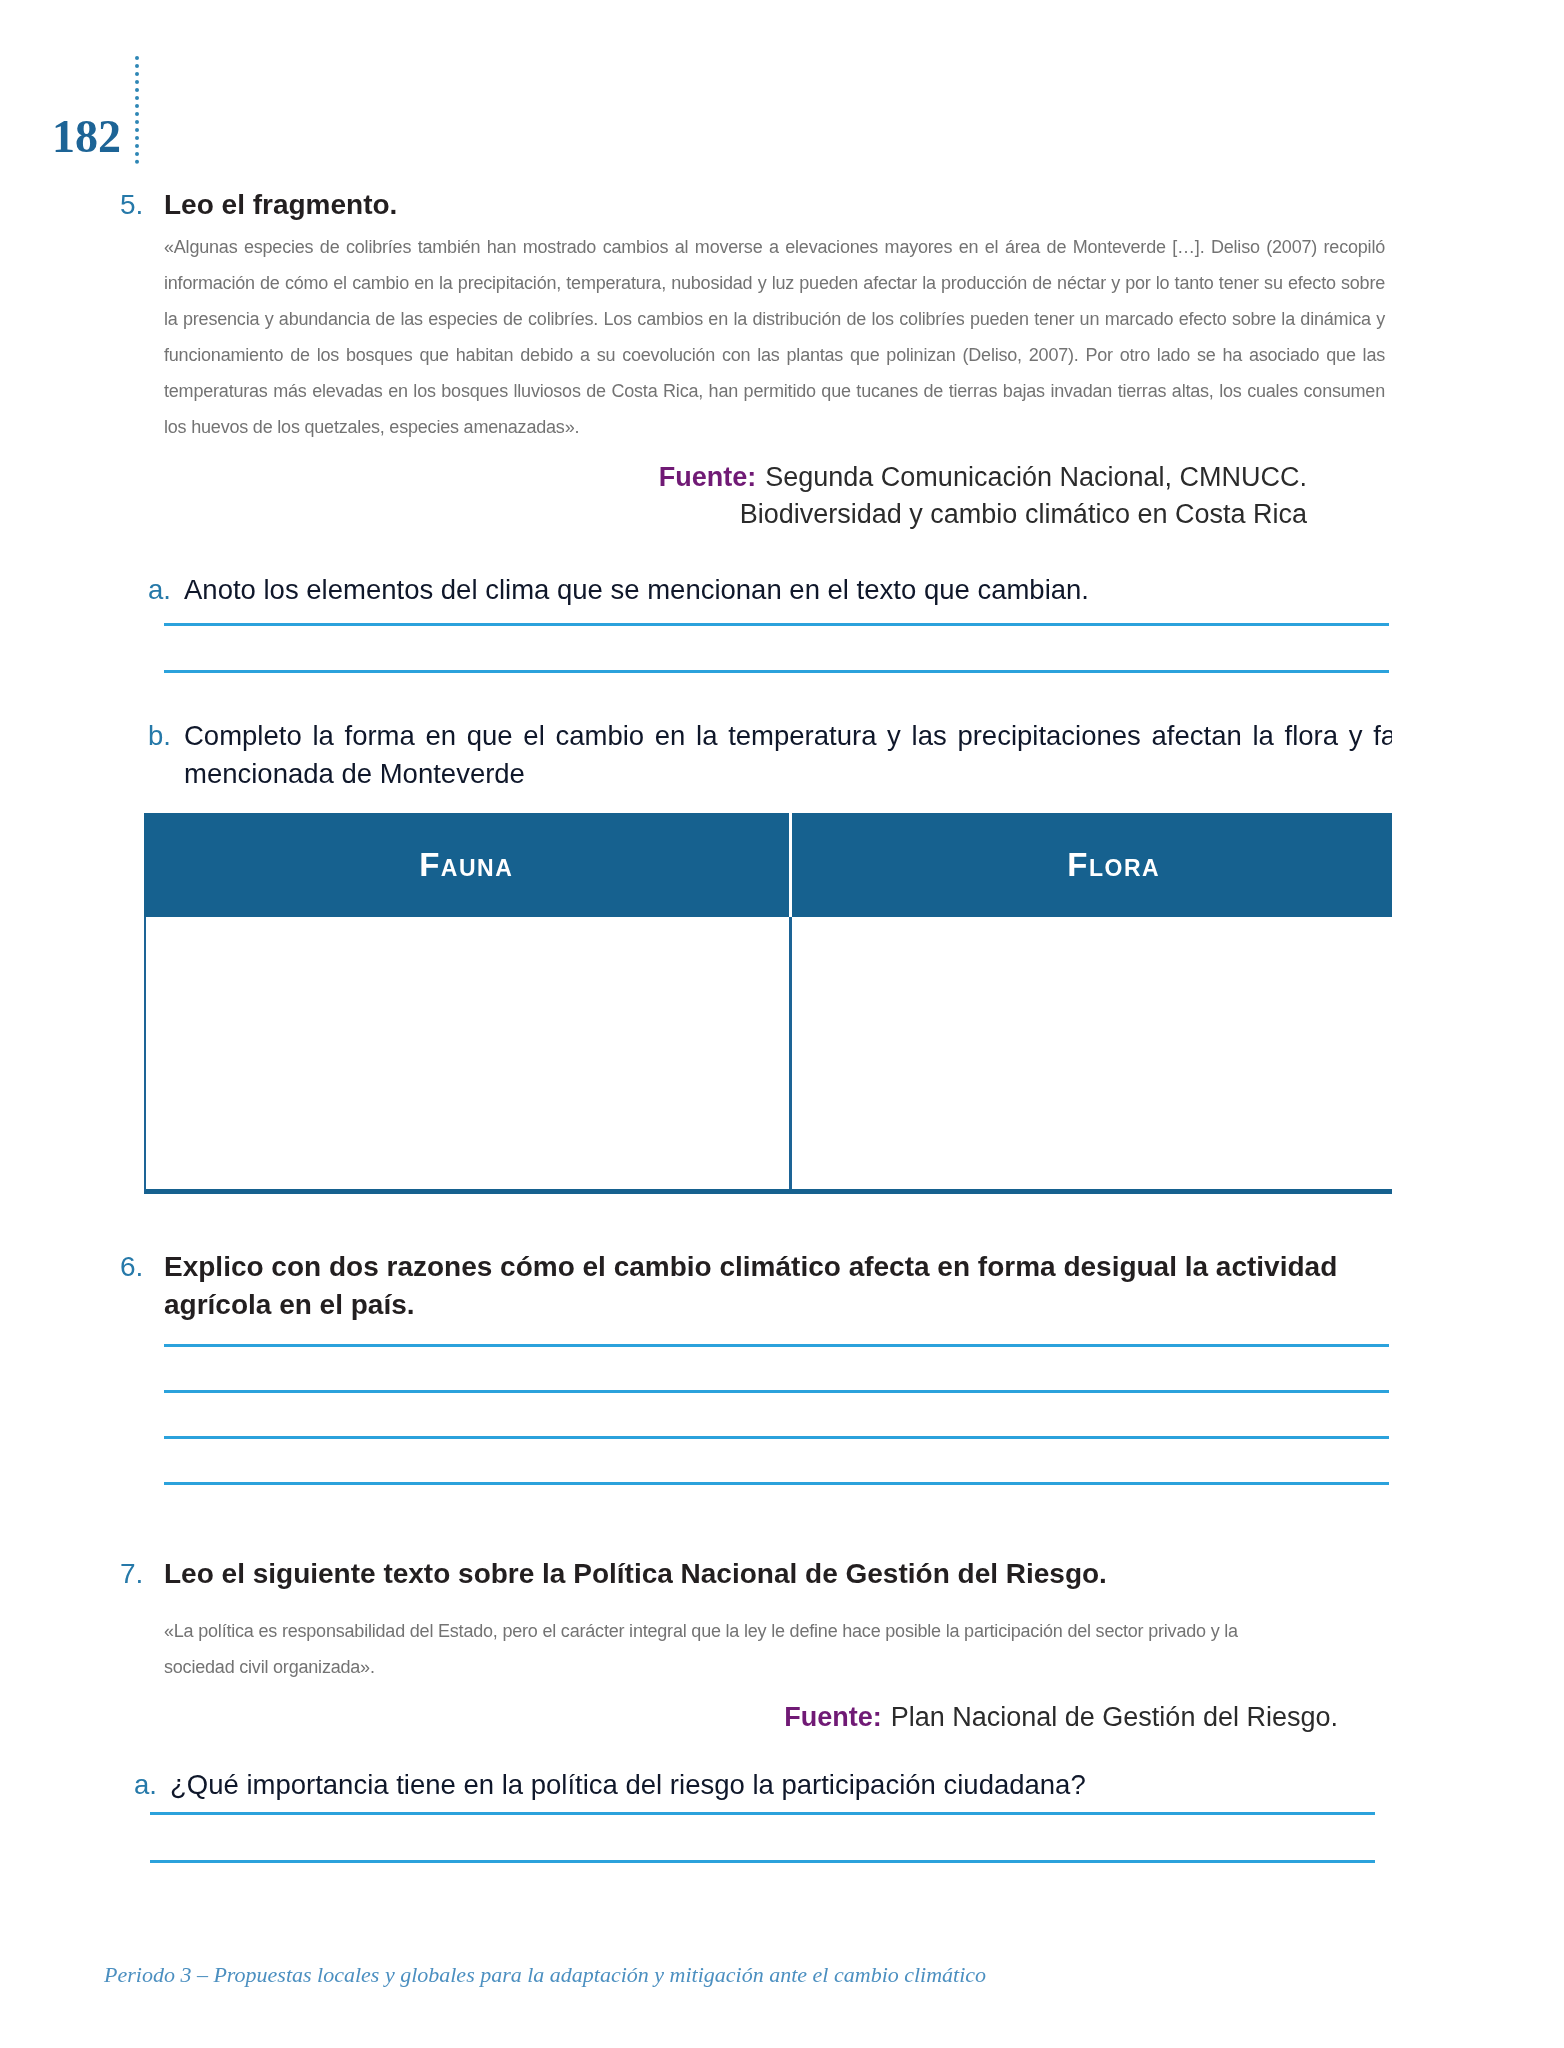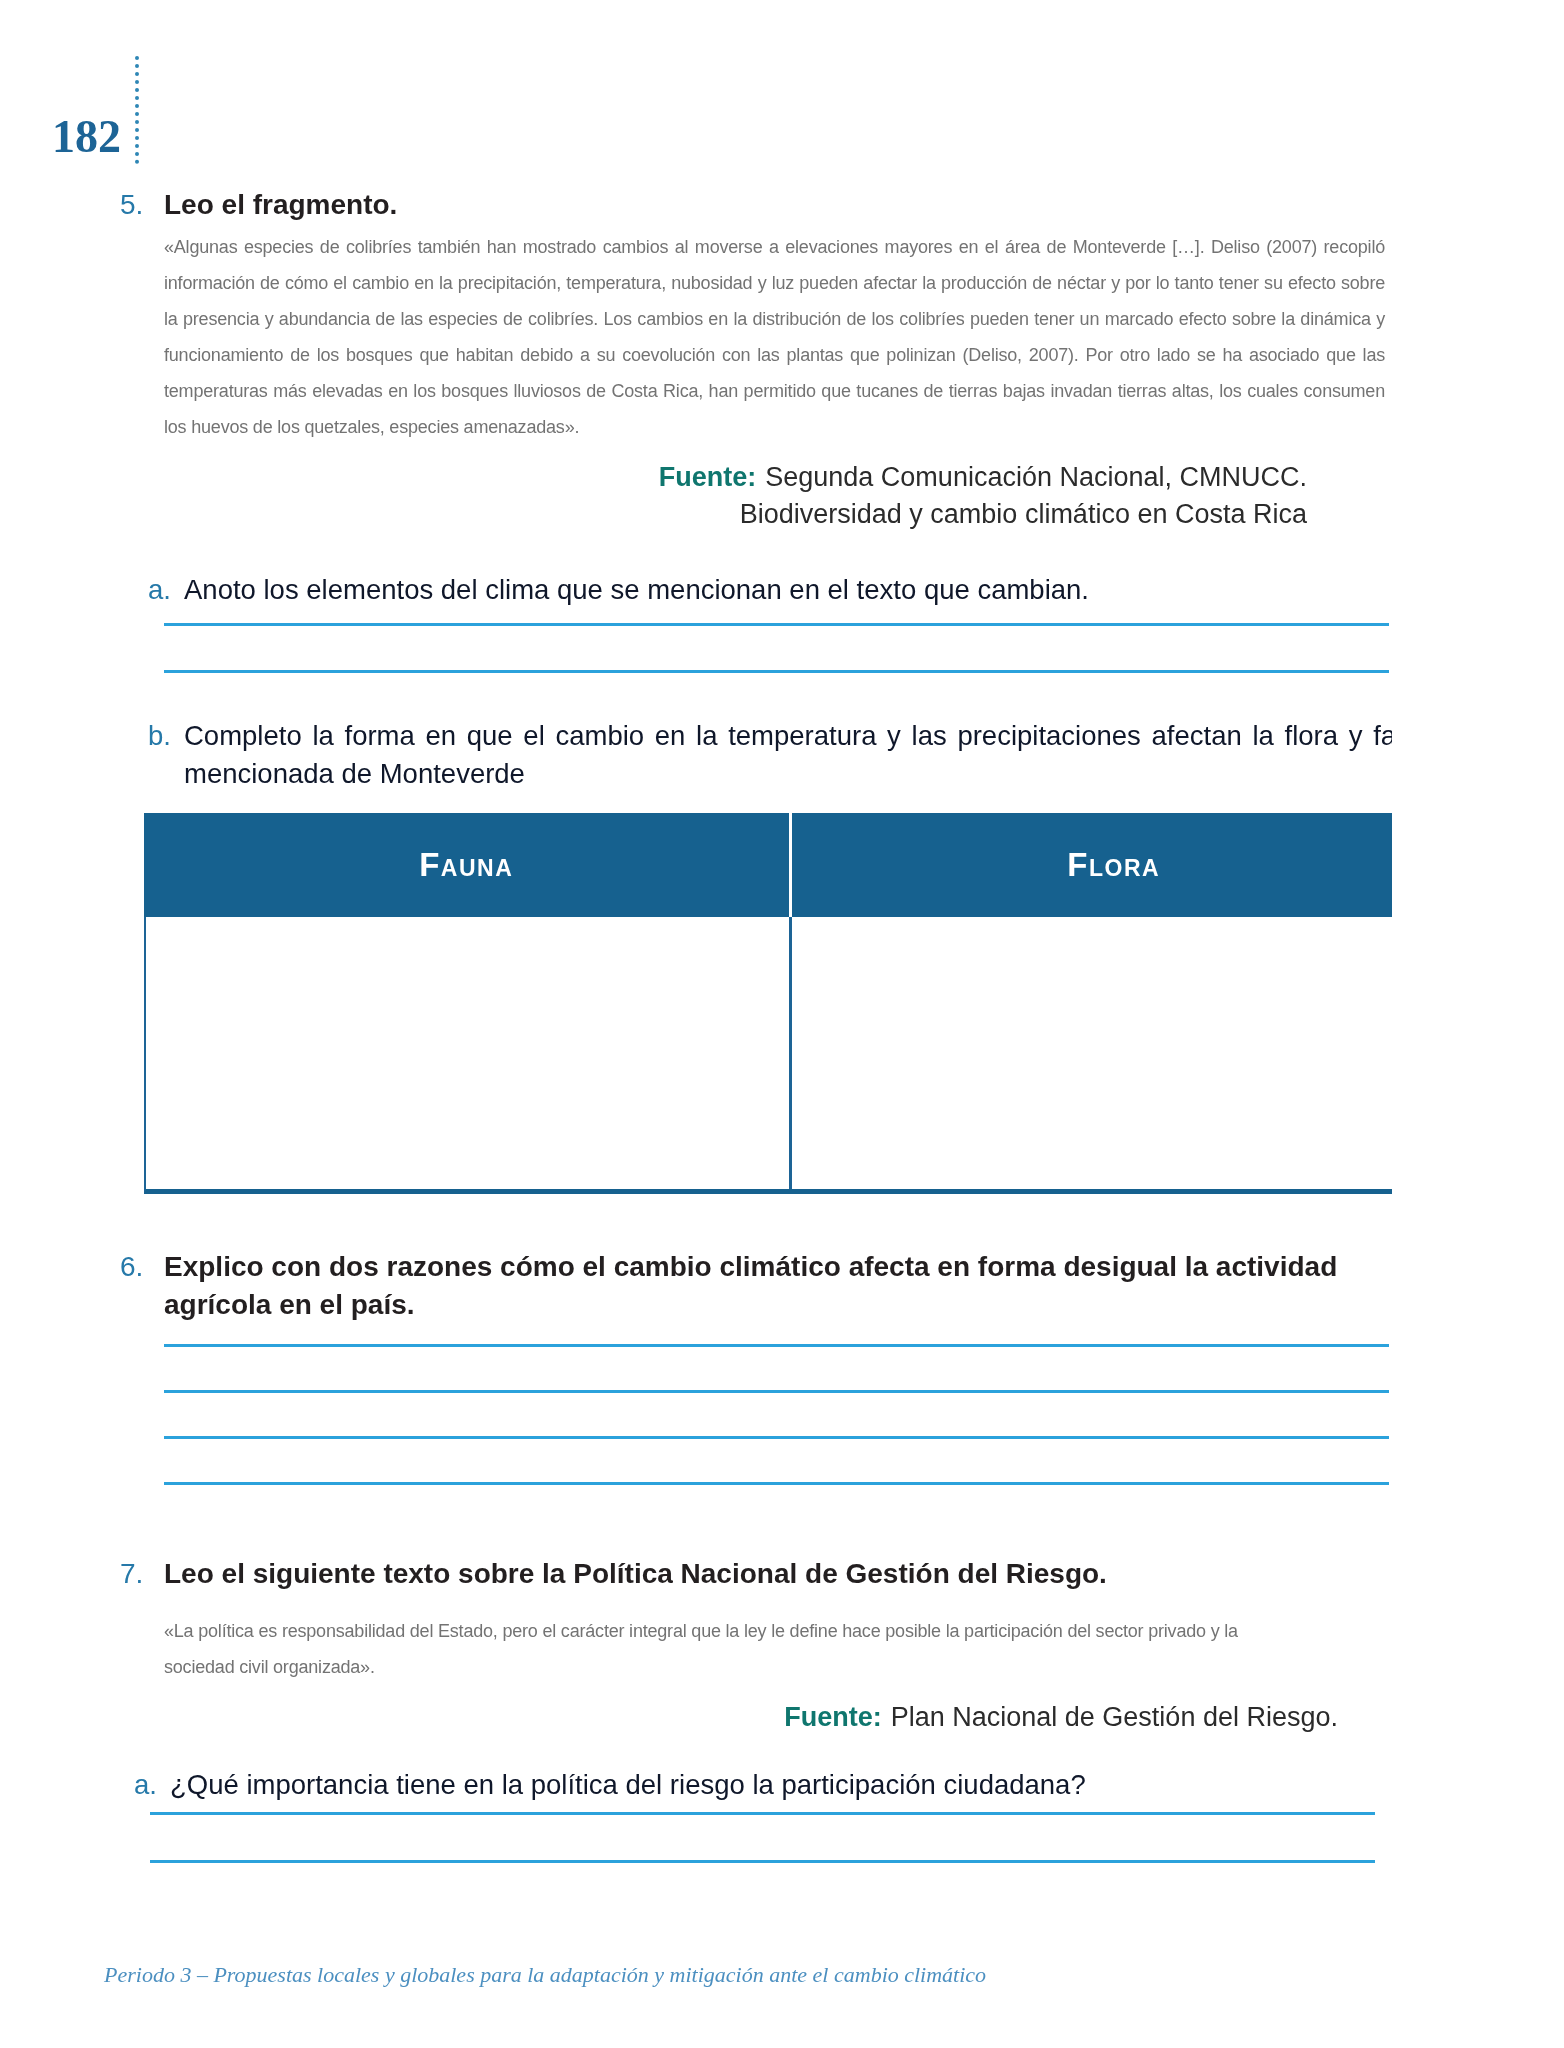--- a/index.html
+++ b/index.html
@@ -25,21 +25,21 @@
   .item-head .ititle{font-weight:bold;color:#231f20;flex:1;}
 
   .quote{
     margin-left:44px;width:1221px;margin-top:5px;
     font-size:18px;line-height:36px;text-align:justify;color:#737373;
     letter-spacing:-0.2px;
   }
   .quote.narrow{width:1120px;text-align:left;}
 
   .source{margin-top:14px;margin-right:135px;text-align:right;font-size:27px;line-height:37px;color:#2b2b2b;}
-  .source .src-label{font-weight:bold;color:#0f766e;margin-right:9px;}
+  .source .src-label{font-weight:bold;color:#701a75;margin-right:9px;}
   .source.s7{margin-right:104px;margin-top:14px;}
 
   .sub-item{display:flex;font-size:27.5px;line-height:38px;margin-left:28px;}
   .sub-item .letter{color:#2679a9;min-width:36px;}
   .sub-item .stext{flex:1;text-align:justify;color:#0f172a;}
 
   .ans-line{border-top:3px solid #2ba2dc;margin-left:44px;width:1225px;height:0;}
   .ans-line.narrow{margin-left:30px;}
 
   

